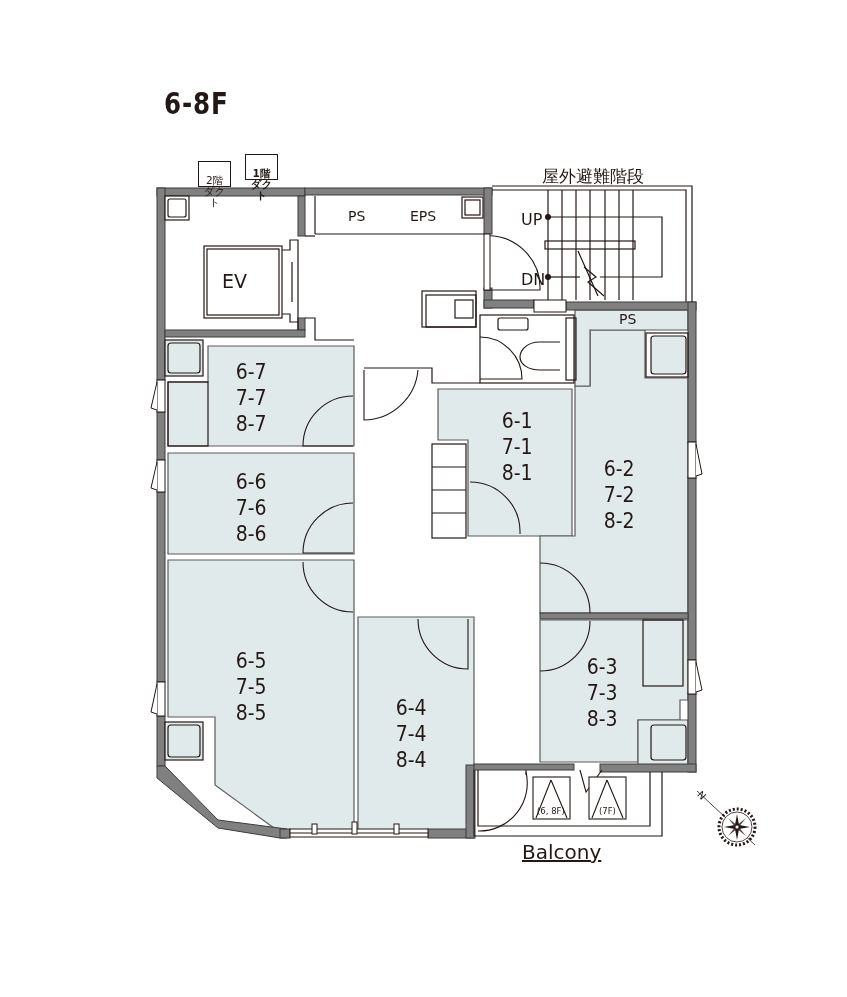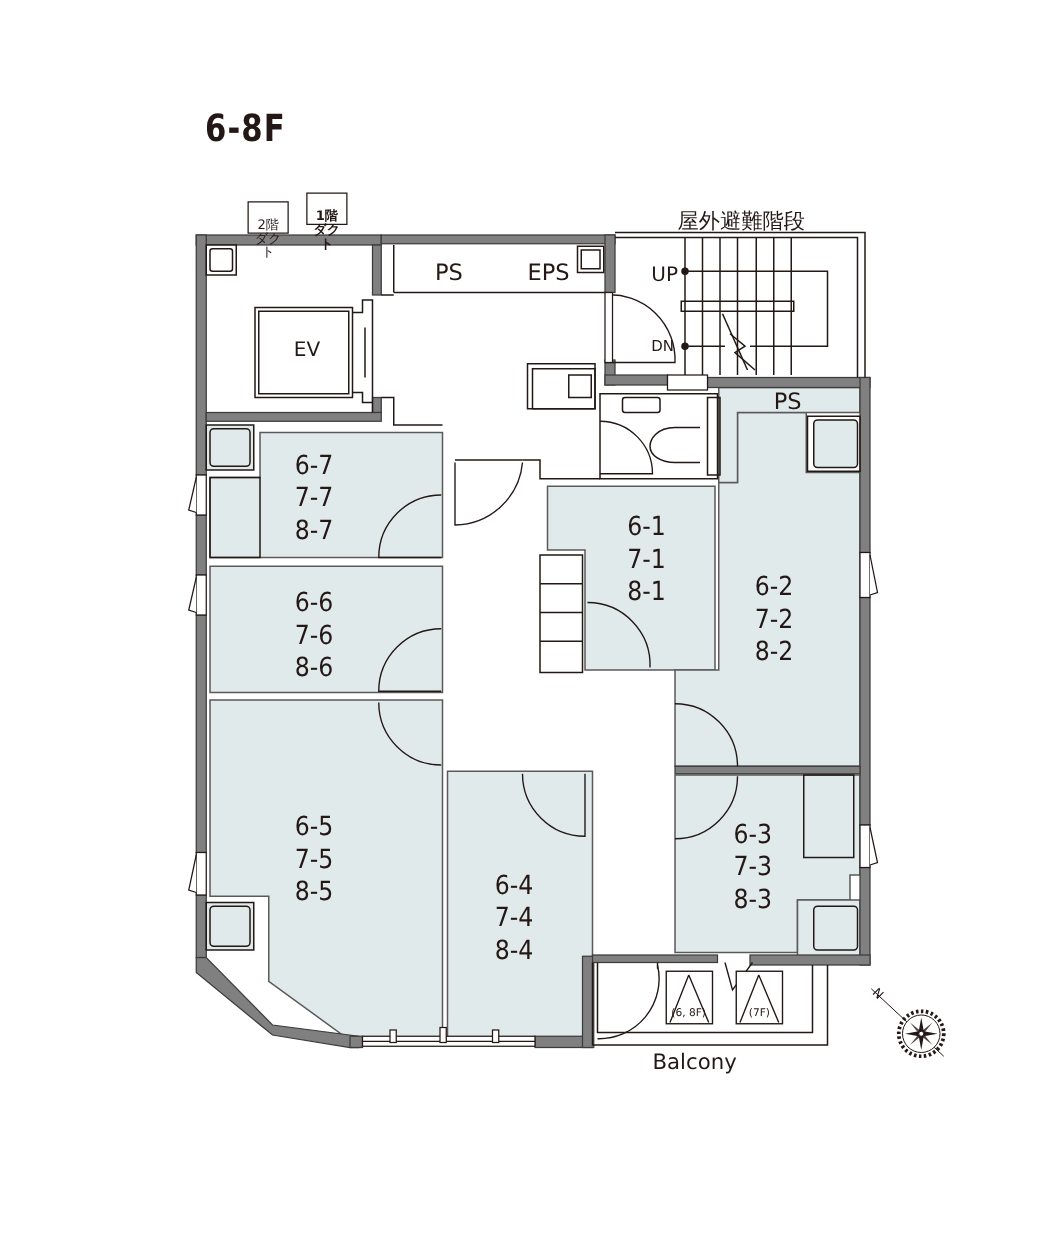--- a/index.html
+++ b/index.html
@@ -4,21 +4,21 @@
 <style>
   html,body{margin:0;padding:0;background:#ffffff;}
   body{width:847px;height:997px;position:relative;overflow:hidden;font-family:"DejaVu Sans",sans-serif;}
   #plan{position:absolute;left:0;top:0;}
   .title{position:absolute;left:164px;top:86px;font-family:"DejaVu Sans",sans-serif;font-weight:bold;font-size:30px;color:#231815;letter-spacing:1px;transform:scaleX(0.82);transform-origin:left top;}
   .lbl{position:absolute;color:#231815;font-family:"DejaVu Sans",sans-serif;white-space:nowrap;}
   .unit{position:absolute;color:#231815;font-family:"DejaVu Sans",sans-serif;font-size:21px;line-height:26px;text-align:center;transform:scaleX(0.9);}
   .unit span{display:block;}
   .duct{position:absolute;width:33px;height:26px;border:1.5px solid #231815;box-sizing:border-box;font-size:10.5px;line-height:11px;text-align:center;color:#231815;background:#fff;padding-top:13px;}
   .duct span{display:block;}
-  .small{font-size:18px;}
+  .small{font-size:14px;}
   .tiny{font-size:8.5px;}
 </style>
 </head>
 <body>
 
 <svg id="plan" width="847" height="997" viewBox="0 0 847 997">
   <defs>
     <pattern id="none" width="1" height="1"></pattern>
   </defs>
 
@@ -231,28 +231,28 @@
 
 <div class="duct" style="left:198px;top:161px;">
   <span>2階</span>
   <span>ダクト</span>
 </div>
 <div class="duct" style="left:245px;top:154px;font-weight:bold;">
   <span>1階</span>
   <span>ダクト</span>
 </div>
 
-<div class="lbl" style="left:235px;top:270px;font-size:16px;">EV</div>
+<div class="lbl" style="left:222px;top:270px;font-size:19px;">EV</div>
 <div class="lbl small" style="left:348px;top:208px;">PS</div>
-<div class="lbl small" style="left:410px;top:208px;margin-left:12px;">EPS</div>
+<div class="lbl small" style="left:410px;top:208px;">EPS</div>
 <div class="lbl small" style="left:542px;top:165px;font-size:17px;">屋外避難階段</div>
 <div class="lbl" style="left:521px;top:210px;font-size:16px;">UP</div>
-<div class="lbl" style="left:521px;top:270px;font-size:12px;">DN</div>
+<div class="lbl" style="left:521px;top:270px;font-size:16px;">DN</div>
 <div class="lbl small" style="left:619px;top:311px;">PS</div>
-<div class="lbl" style="left:522px;top:840px;font-size:17px;">Balcony</div>
+<div class="lbl" style="left:522px;top:840px;font-size:20px;text-decoration:underline;">Balcony</div>
 <div class="lbl tiny" style="left:537px;top:806px;">(6, 8F)</div>
 <div class="lbl tiny" style="left:599px;top:806px;text-align:center;">(7F)</div>
 <div class="lbl" style="left:698px;top:790px;font-size:10px;transform:rotate(45deg);">N</div>
 
 <div class="unit" style="left:234px;top:359px;">
   <span>6-7</span>
   <span>7-7</span>
   <span>8-7</span>
 </div>
 <div class="unit" style="left:234px;top:469px;">

